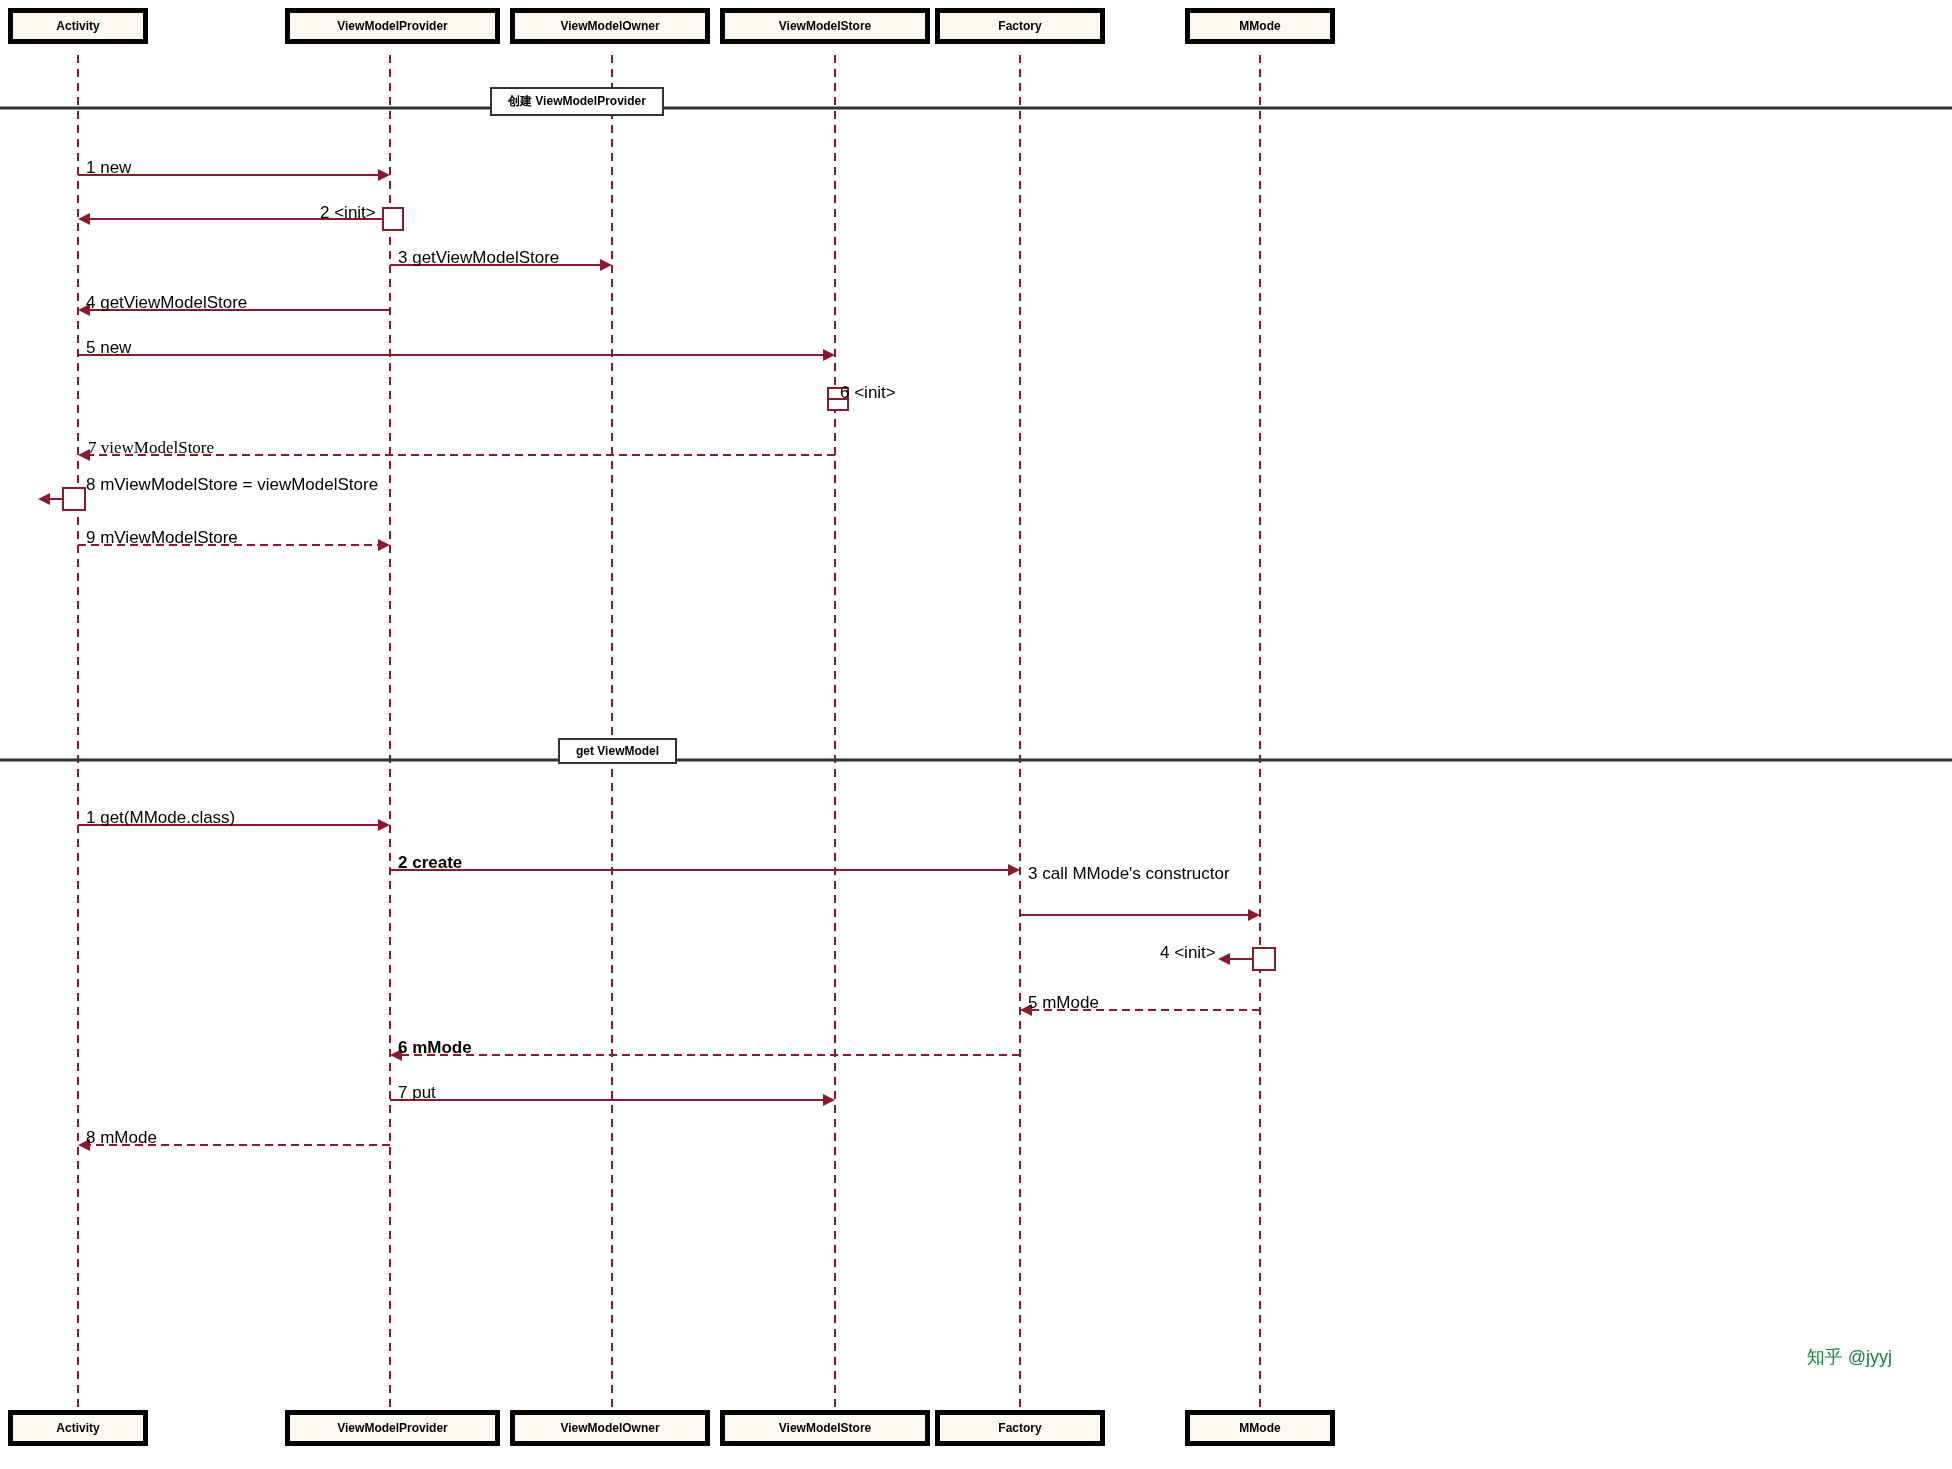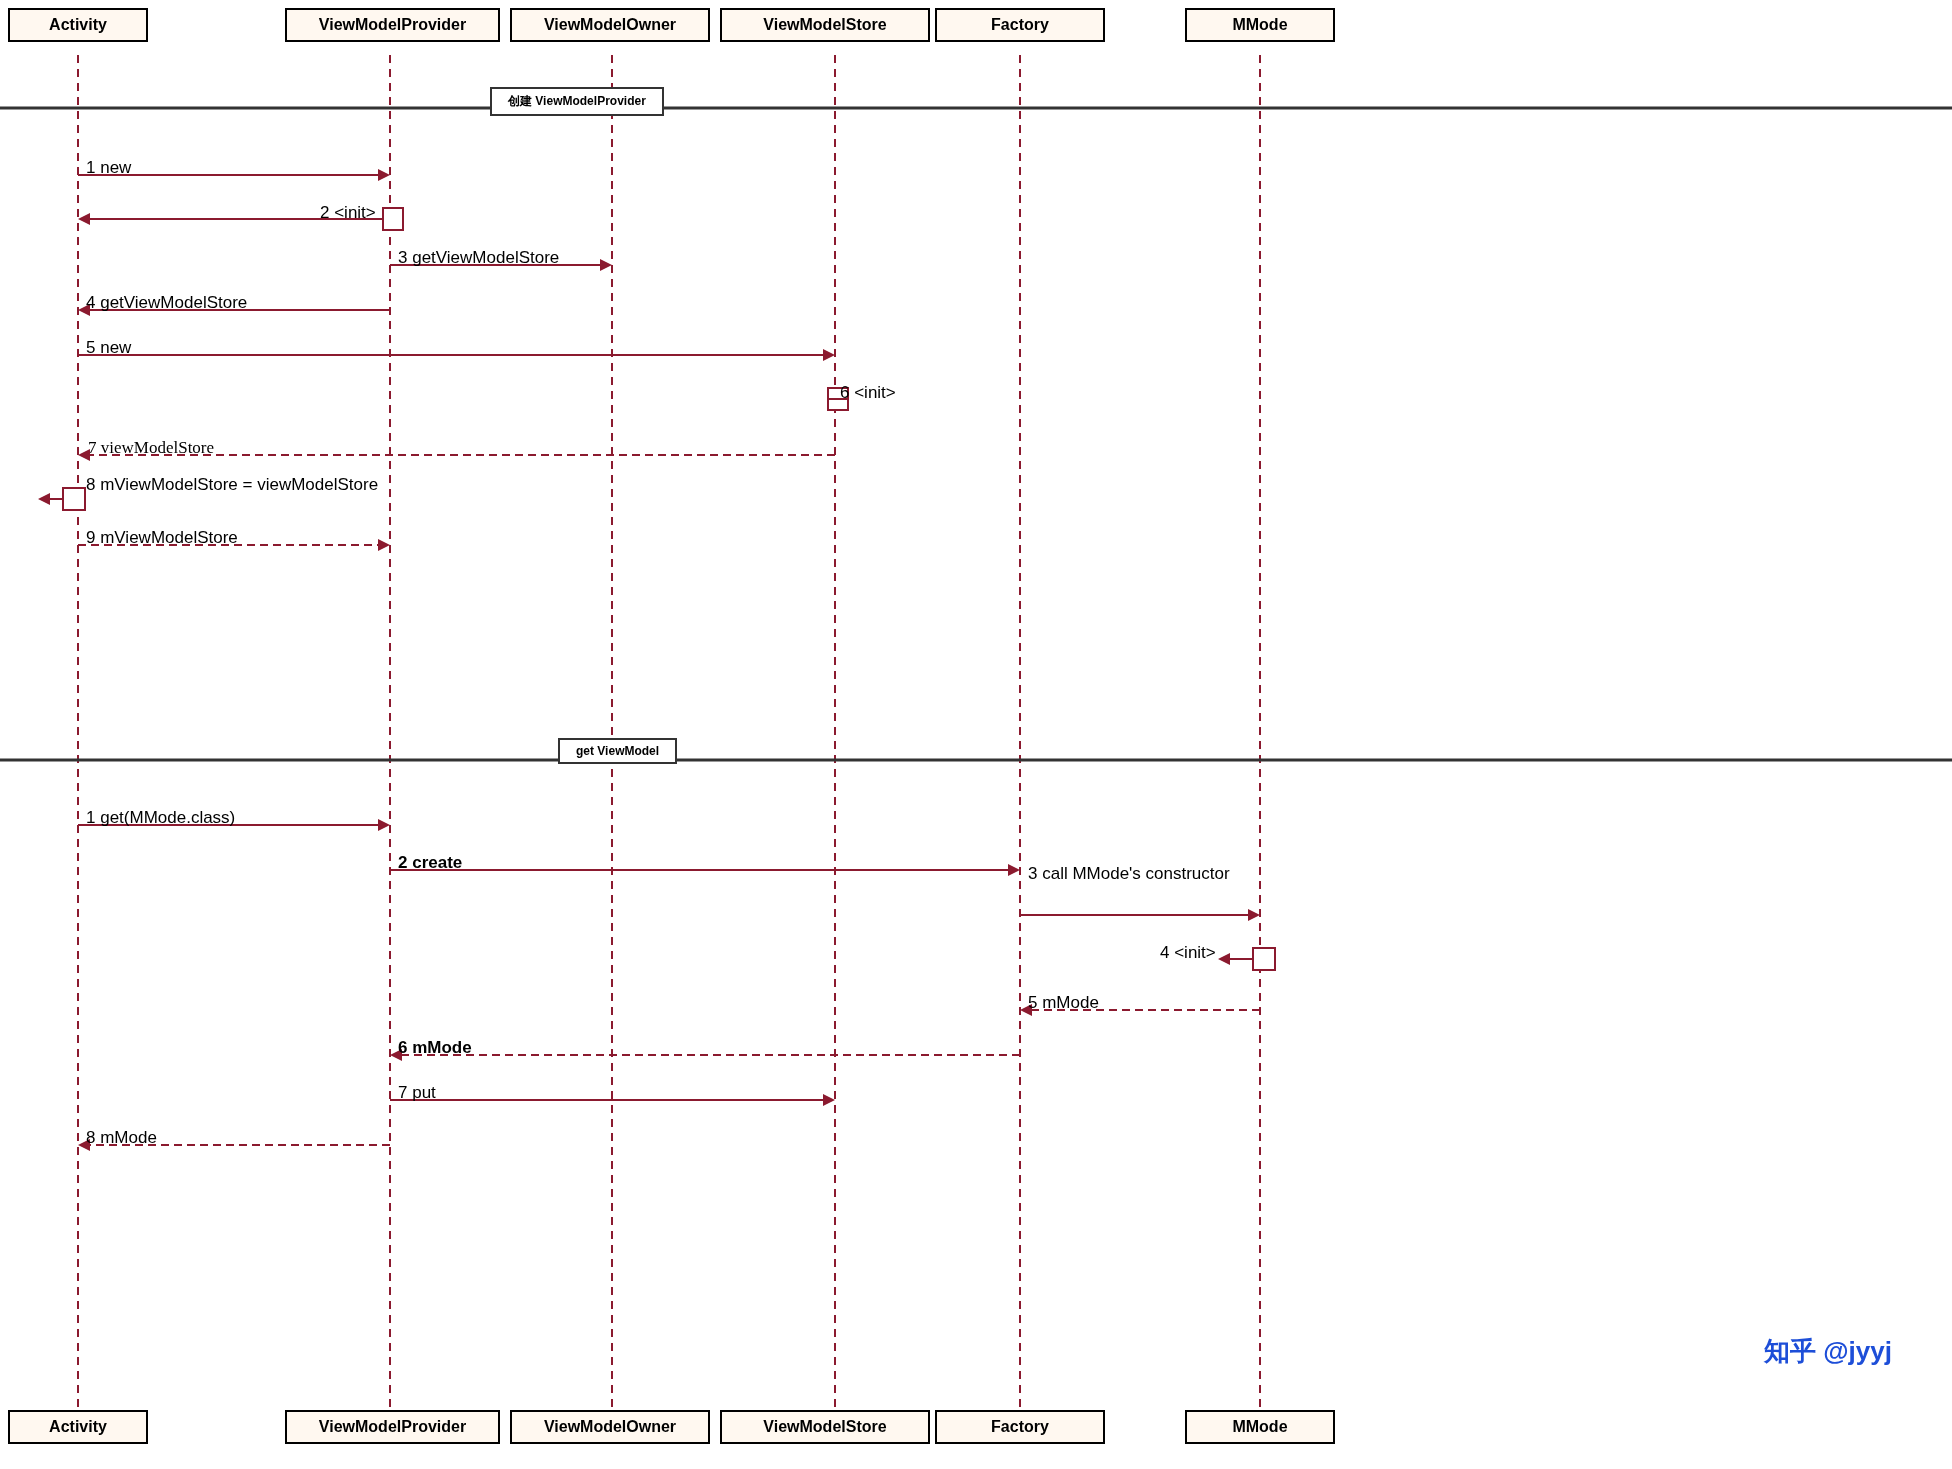--- a/index.html
+++ b/index.html
@@ -16,24 +16,24 @@
     .diagram-container {
       position: relative;
       width: 1952px;
       height: 1469px;
       background: #fff;
     }
 
     
     .lifeline-box {
       position: absolute;
-      border: 2px solid #000000;
+      border: 5px solid #000000;
       background: #FFF8F0;
       padding: 6px 14px;
-      font-size: 16px;
+      font-size: 12px;
       font-weight: bold;
       color: #000;
       white-space: nowrap;
       text-align: center;
     }
 
     .section-label {
       position: absolute;
       background: #fff;
       border: 2px solid #333;
@@ -47,23 +47,23 @@
     .arrow-label {
       position: absolute;
       font-size: 17px;
       color: #000;
       white-space: nowrap;
     }
 
     
     .watermark {
       position: absolute;
-      font-size: 26px;
-      color: #1d4ed8;
-      font-weight: bold;
+      font-size: 18px;
+      color: #15803d;
+      font-weight: normal;
     }
   </style>
 </head>
 <body>
 
 <div class="diagram-container">
 
   <svg width="1952" height="1469" style="position:absolute;top:0;left:0;">
 
     <line x1="78" y1="55" x2="78" y2="1410" stroke="#8B1A2F" stroke-width="2" stroke-dasharray="8,6"></line>

